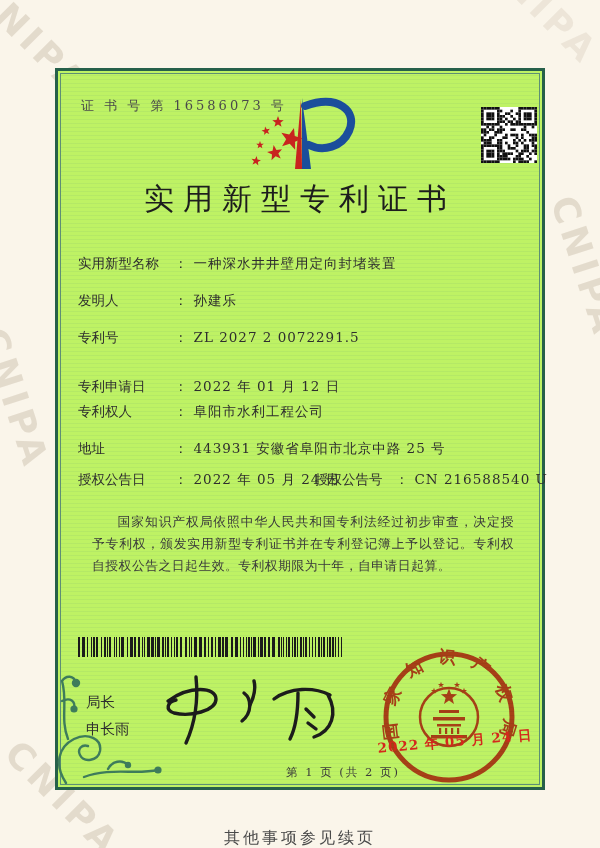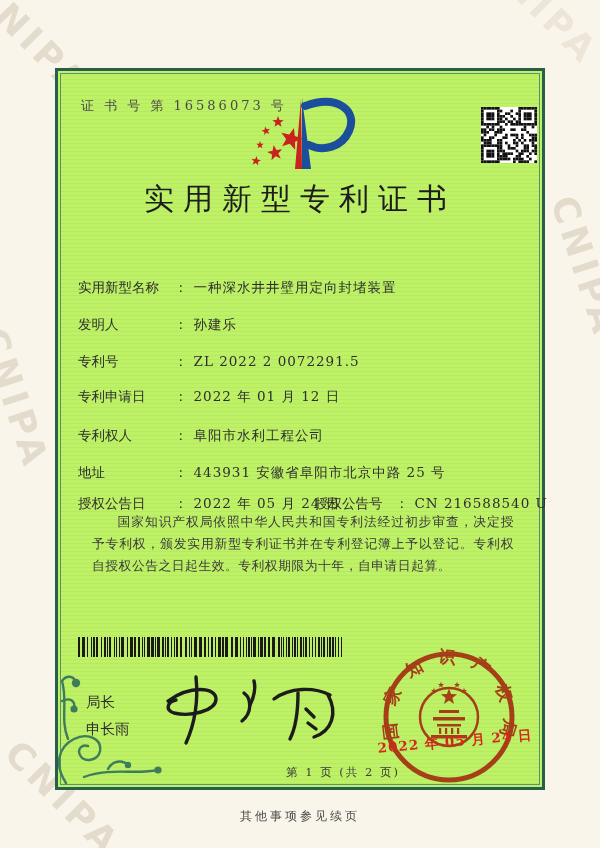--- a/index.html
+++ b/index.html
@@ -29,21 +29,21 @@
   .cert-no{
     position:absolute;left:23px;top:26px;font-size:13px;letter-spacing:3px;color:#4a4a4a;
   }
   .logo{position:absolute;left:187px;top:24px;width:116px;height:80px;}
   .qr{position:absolute;left:423px;top:36px;width:56px;height:56px;background:#fff;}
   .title{
     position:absolute;left:0;top:108px;width:100%;text-align:center;
     font-size:30px;font-weight:normal;letter-spacing:9px;color:#1d1d1d;
   }
   .fields{position:absolute;left:20px;top:184px;width:450px;font-size:13.5px;color:#2e2e2e;}
-  .frow{position:absolute;left:0;width:100%;white-space:nowrap;margin-top:24px;}
+  .frow{position:absolute;left:0;width:100%;white-space:nowrap;}
   .flabel{
     display:inline-block;width:96px;text-align:justify;text-align-last:justify;
     vertical-align:top;
   }
   .flabel::after{content:"";display:inline-block;width:100%;}
   .fcolon{display:inline-block;margin-right:6px;}
   .fvalue{letter-spacing:1px;}
   .pair2{position:absolute;left:237px;top:0;}
   .paras{
     position:absolute;left:22px;top:428px;width:446px;
@@ -57,22 +57,22 @@
   .seal-date{
     position:absolute;left:312px;top:662px;width:170px;text-align:center;
     color:#d4281c;font-size:13.5px;letter-spacing:1px;transform:rotate(-5deg);
     font-weight:bold;white-space:nowrap;
   }
   .page-footer{
     position:absolute;left:0;bottom:7px;width:100%;text-align:center;
     font-size:11.5px;letter-spacing:2px;color:#3a3a3a;padding-left:43px;
   }
   .note{
-    position:absolute;left:0;top:808px;width:100%;text-align:center;
-    font-size:12px;letter-spacing:3px;color:#4a4a4a;
+    position:absolute;left:0;top:828px;width:100%;text-align:center;
+    font-size:16px;letter-spacing:3px;color:#4a4a4a;
   }
   .flourish{position:absolute;left:-8px;bottom:-8px;width:130px;height:130px;}
 </style>
 </head>
 <body>
 
 <div class="page">
 
   <div class="wm" style="left:-42px;top:18px;transform:rotate(45deg);">CNIPA</div>
   <div class="wm" style="left:468px;top:-14px;transform:rotate(45deg);color:rgba(176,160,136,0.18);">CNIPA</div>
@@ -343,23 +343,23 @@
     <div class="title">实用新型专利证书</div>
 
     <div class="fields">
       <div class="frow" style="top:0px;">
         <span class="flabel">实用新型名称</span><span class="fcolon">：</span><span class="fvalue">一种深水井井壁用定向封堵装置</span>
       </div>
       <div class="frow" style="top:37px;">
         <span class="flabel">发明人</span><span class="fcolon">：</span><span class="fvalue">孙建乐</span>
       </div>
       <div class="frow" style="top:74px;">
-        <span class="flabel">专利号</span><span class="fcolon">：</span><span class="fvalue">ZL 2022 2 0072291.5</span>
-      </div>
-      <div class="frow" style="top:109px;">
+        <span class="flabel">专利号</span><span class="fcolon">：</span><span class="fvalue">ZL 2027 2 0072291.5</span>
+      </div>
+      <div class="frow" style="top:123px;">
         <span class="flabel">专利申请日</span><span class="fcolon">：</span><span class="fvalue">2022 年 01 月 12 日</span>
       </div>
       <div class="frow" style="top:148px;">
         <span class="flabel">专利权人</span><span class="fcolon">：</span><span class="fvalue">阜阳市水利工程公司</span>
       </div>
       <div class="frow" style="top:185px;">
         <span class="flabel">地址</span><span class="fcolon">：</span><span class="fvalue">443931 安徽省阜阳市北京中路 25 号</span>
       </div>
       <div class="frow" style="top:216px;">
         <span class="flabel">授权公告日</span><span class="fcolon">：</span><span class="fvalue">2022 年 05 月 24 日</span>

